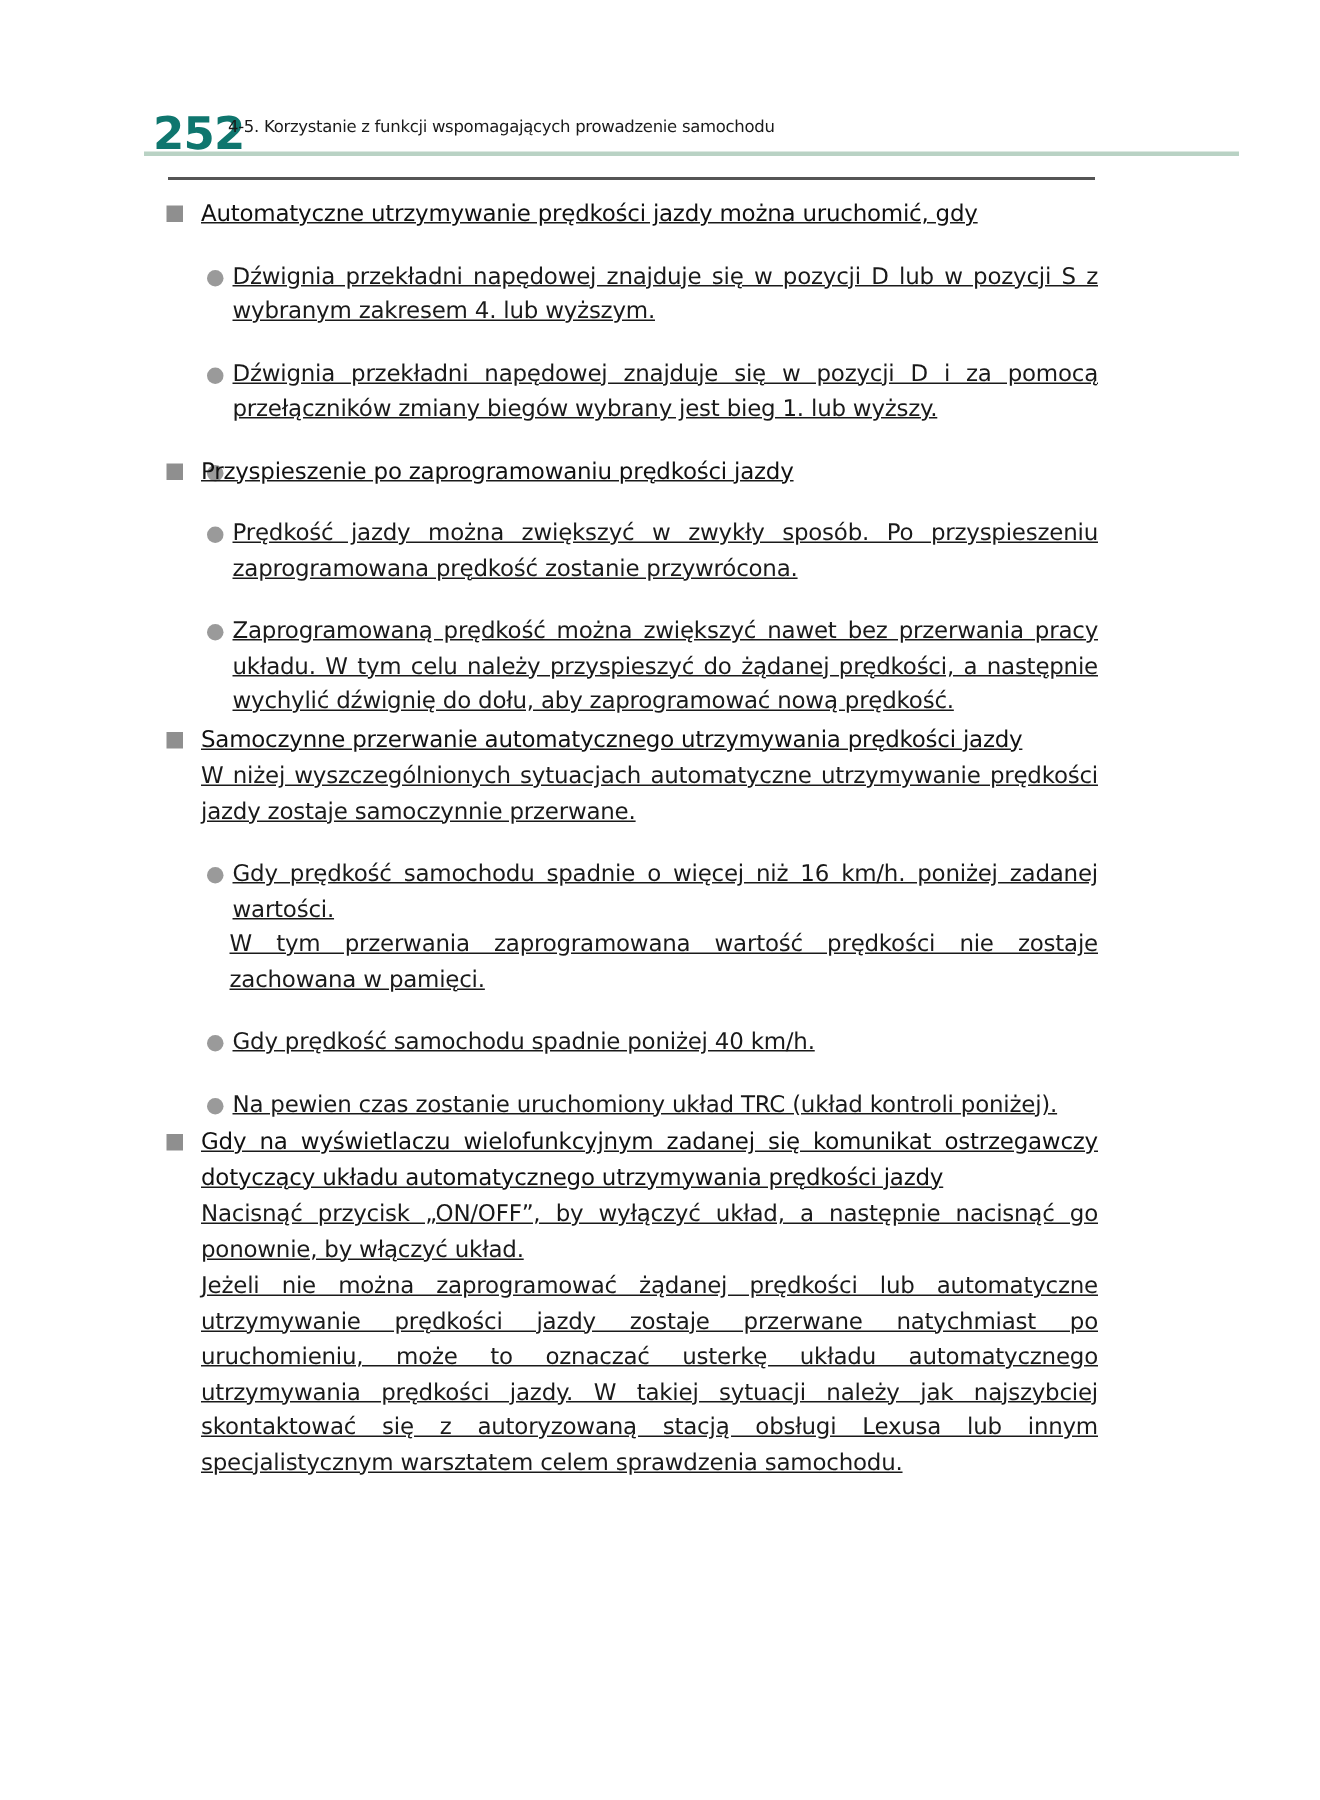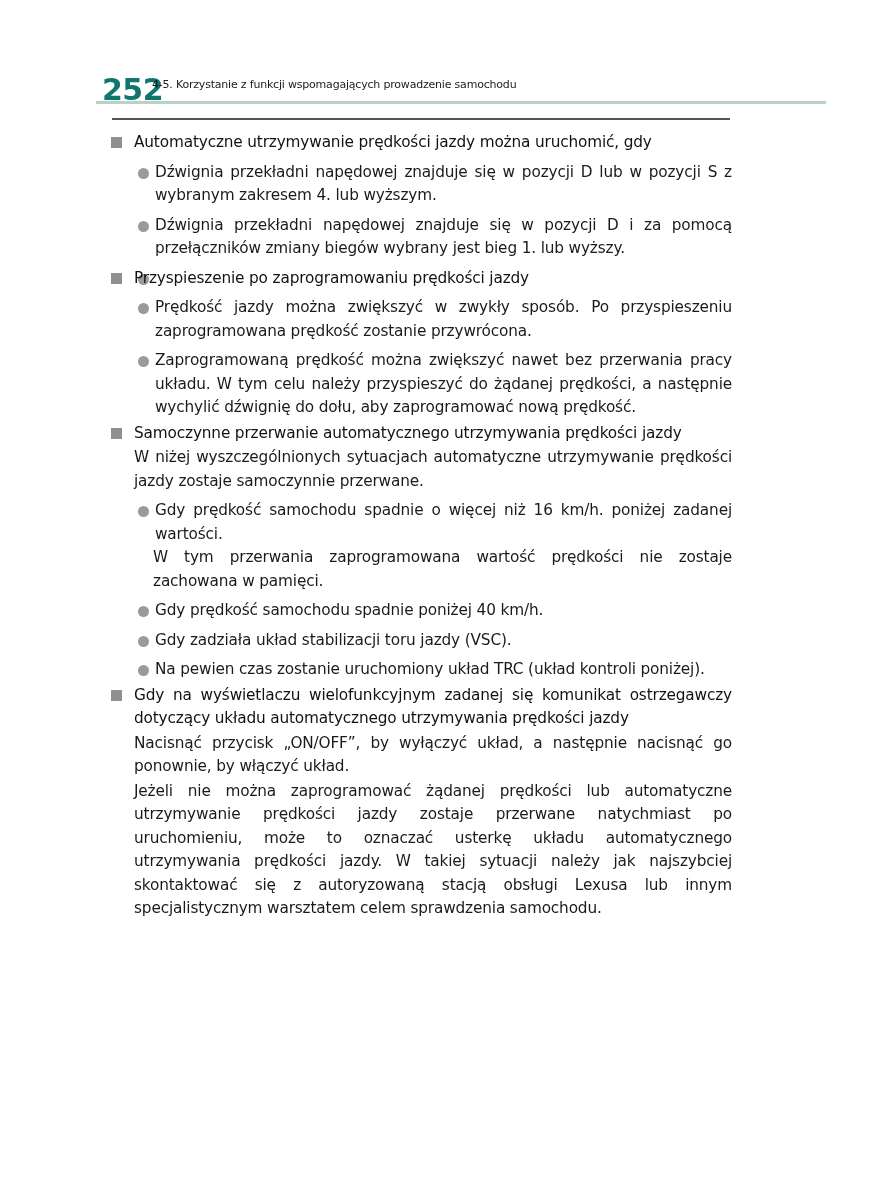--- a/index.html
+++ b/index.html
@@ -7,24 +7,24 @@
            font-family:"DejaVu Sans", sans-serif; color:#1a1a1a; }
     .page-header { position:absolute; left:102px; top:72px; width:728px; height:30px; }
     .page-num { position:absolute; left:0; top:0; font-size:30px; font-weight:bold;
                 letter-spacing:-0.5px; color:#0f766e; }
     .chapter-title { position:absolute; left:50px; top:6px; font-size:11px; color:#1a1a1a;
                      letter-spacing:-0.2px; }
     .header-line { position:absolute; left:96px; top:101px; width:730px; height:3px; background:#b9d2c4; }
     .top-rule { position:absolute; left:112px; top:118px; width:618px; height:1.5px; background:#555; }
     .content { position:absolute; left:110px; top:131px; width:622px; font-size:15.3px;
                line-height:23.5px; letter-spacing:-0.15px; }
-    .section { position:relative; padding-left:24px; margin-bottom:2px; }
+    .section { position:relative; padding-left:24px; margin-bottom:2px;text-decoration:underline; }
     .section-title { position:relative; font-weight:normal; color:#111; }
     .sq { position:absolute; left:-23px; top:6px; width:11px; height:11px; background:#8f8f8f; }
-    .bullet { position:relative; padding-left:21px; margin-top:6px; text-align:justify; }
+    .bullet { position:relative; padding-left:21px; margin-top:18px; text-align:justify; }
     .dot { position:absolute; left:4px; top:7px; width:11px; height:11px; border-radius:50%; background:#9a9a9a; }
     .para { text-align:justify; margin-top:1px; }
     .note { text-align:justify; margin-left:-2px; }
   </style>
 </head>
 <body>
 
 <div class="page-header">
   <span class="page-num">252</span>
   <span class="chapter-title">4-5. Korzystanie z funkcji wspomagających prowadzenie samochodu</span>
@@ -77,24 +77,20 @@
       <span class="dot"></span>
       <span>Gdy prędkość samochodu spadnie o więcej niż 16 km/h. poniżej zadanej wartości.</span>
       <div class="note">W tym przerwania zaprogramowana wartość prędkości nie zostaje zachowana w pamięci.</div>
     </div>
     <div class="bullet">
       <span class="dot"></span>
       <span>Gdy prędkość samochodu spadnie poniżej 40 km/h.</span>
     </div>
     <div class="bullet">
       <span class="dot"></span>
-      <span>Gdy zadziała układ stabilizacji toru jazdy (VSC).</span>
-    </div>
-    <div class="bullet">
-      <span class="dot"></span>
       <span>Na pewien czas zostanie uruchomiony układ TRC (układ kontroli poniżej).</span>
     </div>
   </div>
 
   <div class="section">
     <div class="section-title" style="text-align:justify;">
       <span class="sq"></span>
       <span>Gdy na wyświetlaczu wielofunkcyjnym zadanej się komunikat ostrzegawczy dotyczący układu automatycznego utrzymywania prędkości jazdy</span>
     </div>
     <div class="para">Nacisnąć przycisk „ON/OFF”, by wyłączyć układ, a następnie nacisnąć go ponownie, by włączyć układ.</div>

